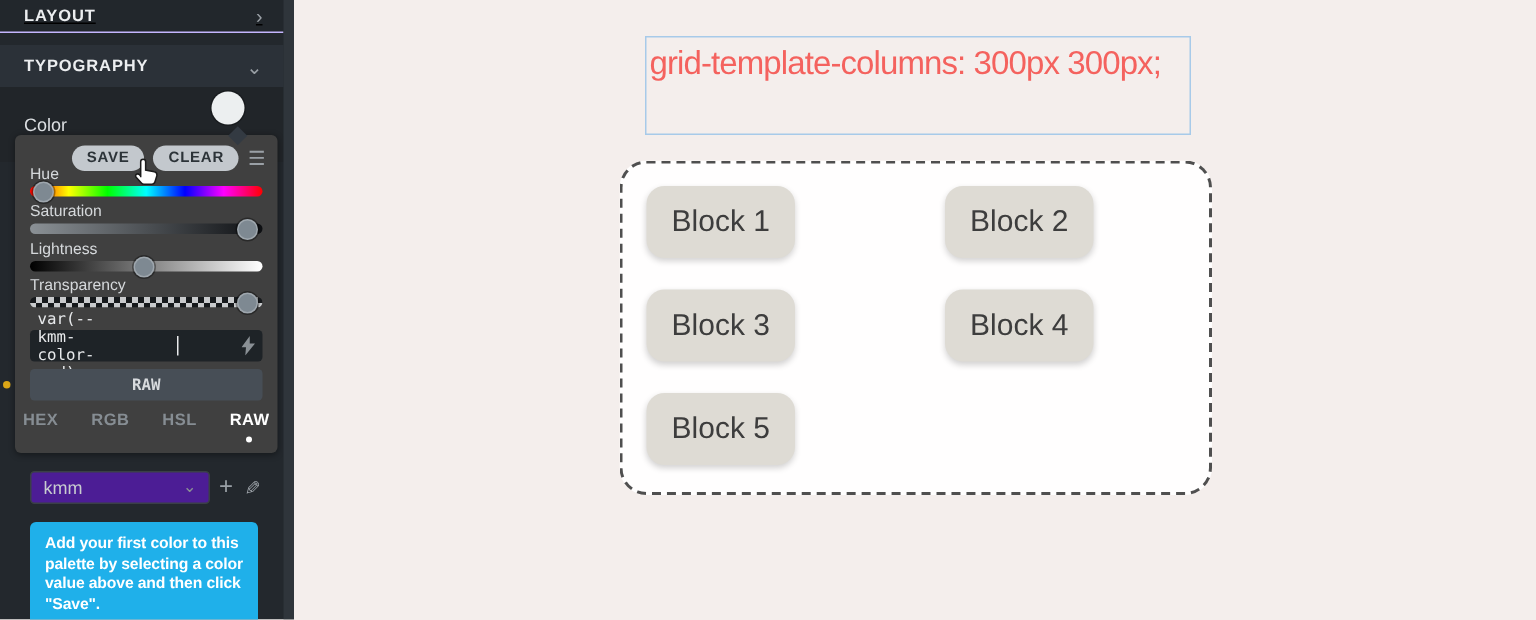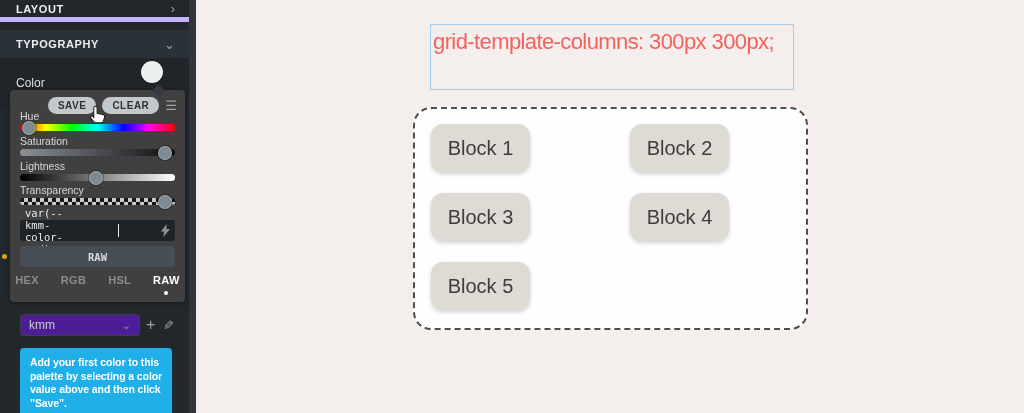--- a/index.html
+++ b/index.html
@@ -7,21 +7,21 @@
   body { font-family:"Liberation Sans", sans-serif; position:relative; background:#f4eeec; }
   .app { position:absolute; inset:0; width:1024px; height:413px; }
 
   
   .sidebar { position:absolute; left:0; top:0; width:196px; height:413px; background:#23282d; }
   .scroll-strip { position:absolute; left:189px; top:0; width:7px; height:413px; background:#2f353b; }
   .edge-dot { position:absolute; left:2px; width:5px; height:5px; border-radius:50%; background:#dba617; }
   .edge-dot.d1{top:9px}.edge-dot.d2{top:41px}.edge-dot.d3{top:70px}.edge-dot.d4{top:91px}.edge-dot.d5{top:254px}
 
   .sec-row { position:absolute; left:0; width:189px; display:flex; align-items:center; padding:0 14px 0 16px; cursor:pointer; }
-  .row-layout { top:0; height:22px; background:#22272c; border-bottom:5px solid #c4b5fd; }
+  .row-layout { top:0; height:22px; background:#22272c; border-bottom:1px solid #c4b5fd;text-decoration:underline; }
   .row-typo { top:30px; height:28px; background:#2b3138; }
   .sec-label { color:#eceef0; font-size:11px; font-weight:bold; letter-spacing:.6px; }
   .sec-chev { margin-left:auto; color:#9aa0a6; font-size:13px; line-height:1; }
   .row-color { top:58px; height:50px; background:#212529; }
   .color-label { color:#dcdfe2; font-size:12px; }
   .swatch { position:absolute; left:141px; top:61px; width:22px; height:22px; border-radius:50%; background:#eceff0; box-shadow:0 0 0 1px rgba(0,0,0,.25); cursor:pointer; }
 
   
   .panel { position:absolute; left:10px; top:90px; width:175px; height:212px; background:#404040; border-radius:4px; box-shadow:0 1px 4px rgba(0,0,0,.4); }
   .panel-notch { position:absolute; left:144px; top:-4px; width:9px; height:9px; background:#333a42; transform:rotate(45deg); }

